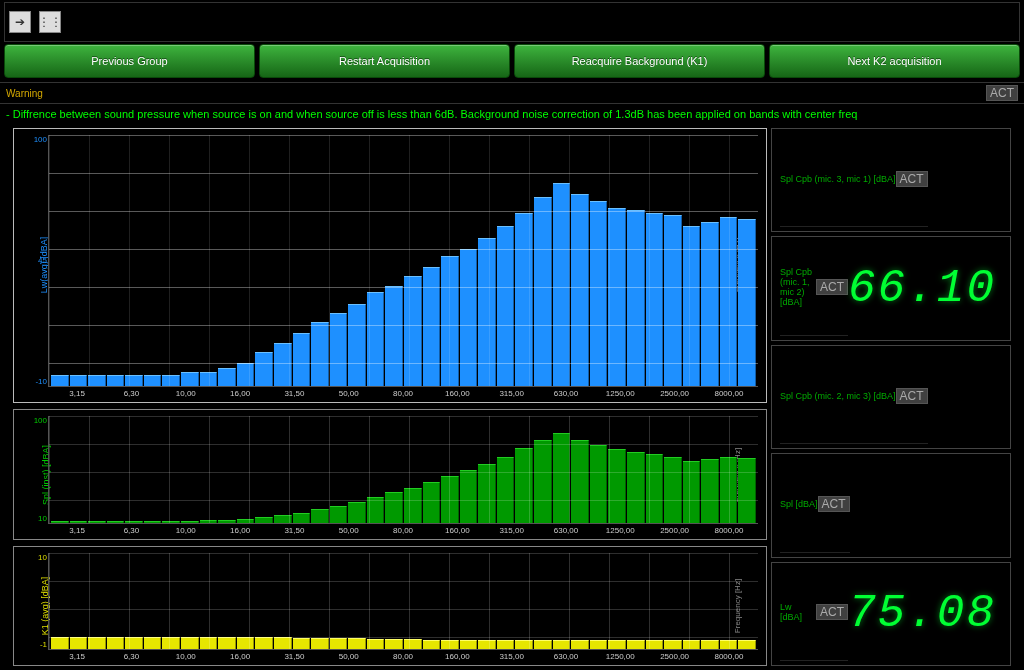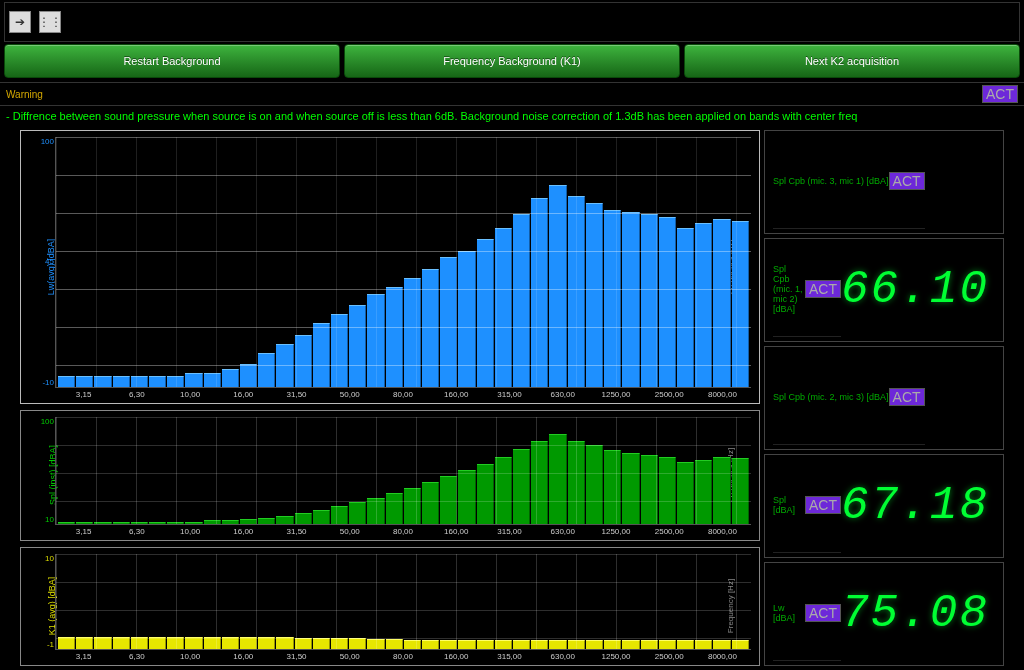--- a/index.html
+++ b/index.html
@@ -44,28 +44,28 @@
     box-shadow: inset 0 1px 0 rgba(255,255,255,0.3);
   }
 
   
   .warning-row {
     padding: 2px 6px; border-top: 1px solid #333; border-bottom: 1px solid #333;
     display: flex; align-items: center; justify-content: space-between;
   }
   .warning-label { color: #d4a800; font-size: 10px; }
   .act-badge {
-    font-size: 14px; color: #aaa; border: 1px solid #555; padding: 0 3px; background: #6d28d9;
+    font-size: 12px; color: #aaa; border: 1px solid #555; padding: 0 3px; background: #404040;
   }
   .warning-text {
     color: #0f0; font-size: 11px; padding: 4px 6px 8px; white-space: nowrap; overflow: hidden;
   }
 
   
-  .main { flex: 1; display: flex; gap: 4px; padding: 0 20px 4px; overflow: hidden; }
+  .main { flex: 1; display: flex; gap: 4px; padding: 0 13px 4px; overflow: hidden; }
   .charts { flex: 1; display: flex; flex-direction: column; gap: 6px; }
   .readouts { width: 240px; display: flex; flex-direction: column; gap: 4px; }
 
   
   .chart-panel {
     position: relative; background: #000; border: 1px solid #888; padding: 6px 8px 4px 34px;
     display: flex; flex-direction: column;
   }
   .chart-panel.main-chart { flex: 2.2; border-color: #bbb; }
   .chart-panel.sub-chart { flex: 1; }
@@ -139,22 +139,23 @@
 </style>
 </head>
 <body>
 
 <div class="waveform-strip">
   <div class="wf-btn">➔</div>
   <div class="wf-btn">⋮⋮</div>
 </div>
 
 <div class="button-bar">
-  <div class="action-btn">Restart Background</div>
-  <div class="action-btn">Frequency Background (K1)</div>
+  <div class="action-btn">Previous Group</div>
+  <div class="action-btn">Restart Acquisition</div>
+  <div class="action-btn">Reacquire Background (K1)</div>
   <div class="action-btn">Next K2 acquisition</div>
 </div>
 
 <div class="warning-row">
   <span class="warning-label">Warning</span>
   <span class="act-badge">ACT</span>
 </div>
 <div class="warning-text">- Diffrence between sound pressure when source is on and when source off is less than 6dB. Background noise correction of 1.3dB has been applied on bands with center freq</div>
 
 <div class="main">
@@ -374,21 +375,20 @@
         <div class="readout-head">
           <span>Spl Cpb (mic. 2, mic 3) [dBA]</span>
           <span class="act-badge">ACT</span>
         </div>
       </div>
       <div class="readout">
         <div class="readout-head">
           <span>Spl [dBA]</span>
           <span class="act-badge">ACT</span>
         </div>
-        <div class="readout-value">67.18</div>
       </div>
       <div class="readout">
         <div class="readout-head">
           <span>Lw [dBA]</span>
           <span class="act-badge">ACT</span>
         </div>
         <div class="readout-value">75.08</div>
       </div>
     </div>
 

